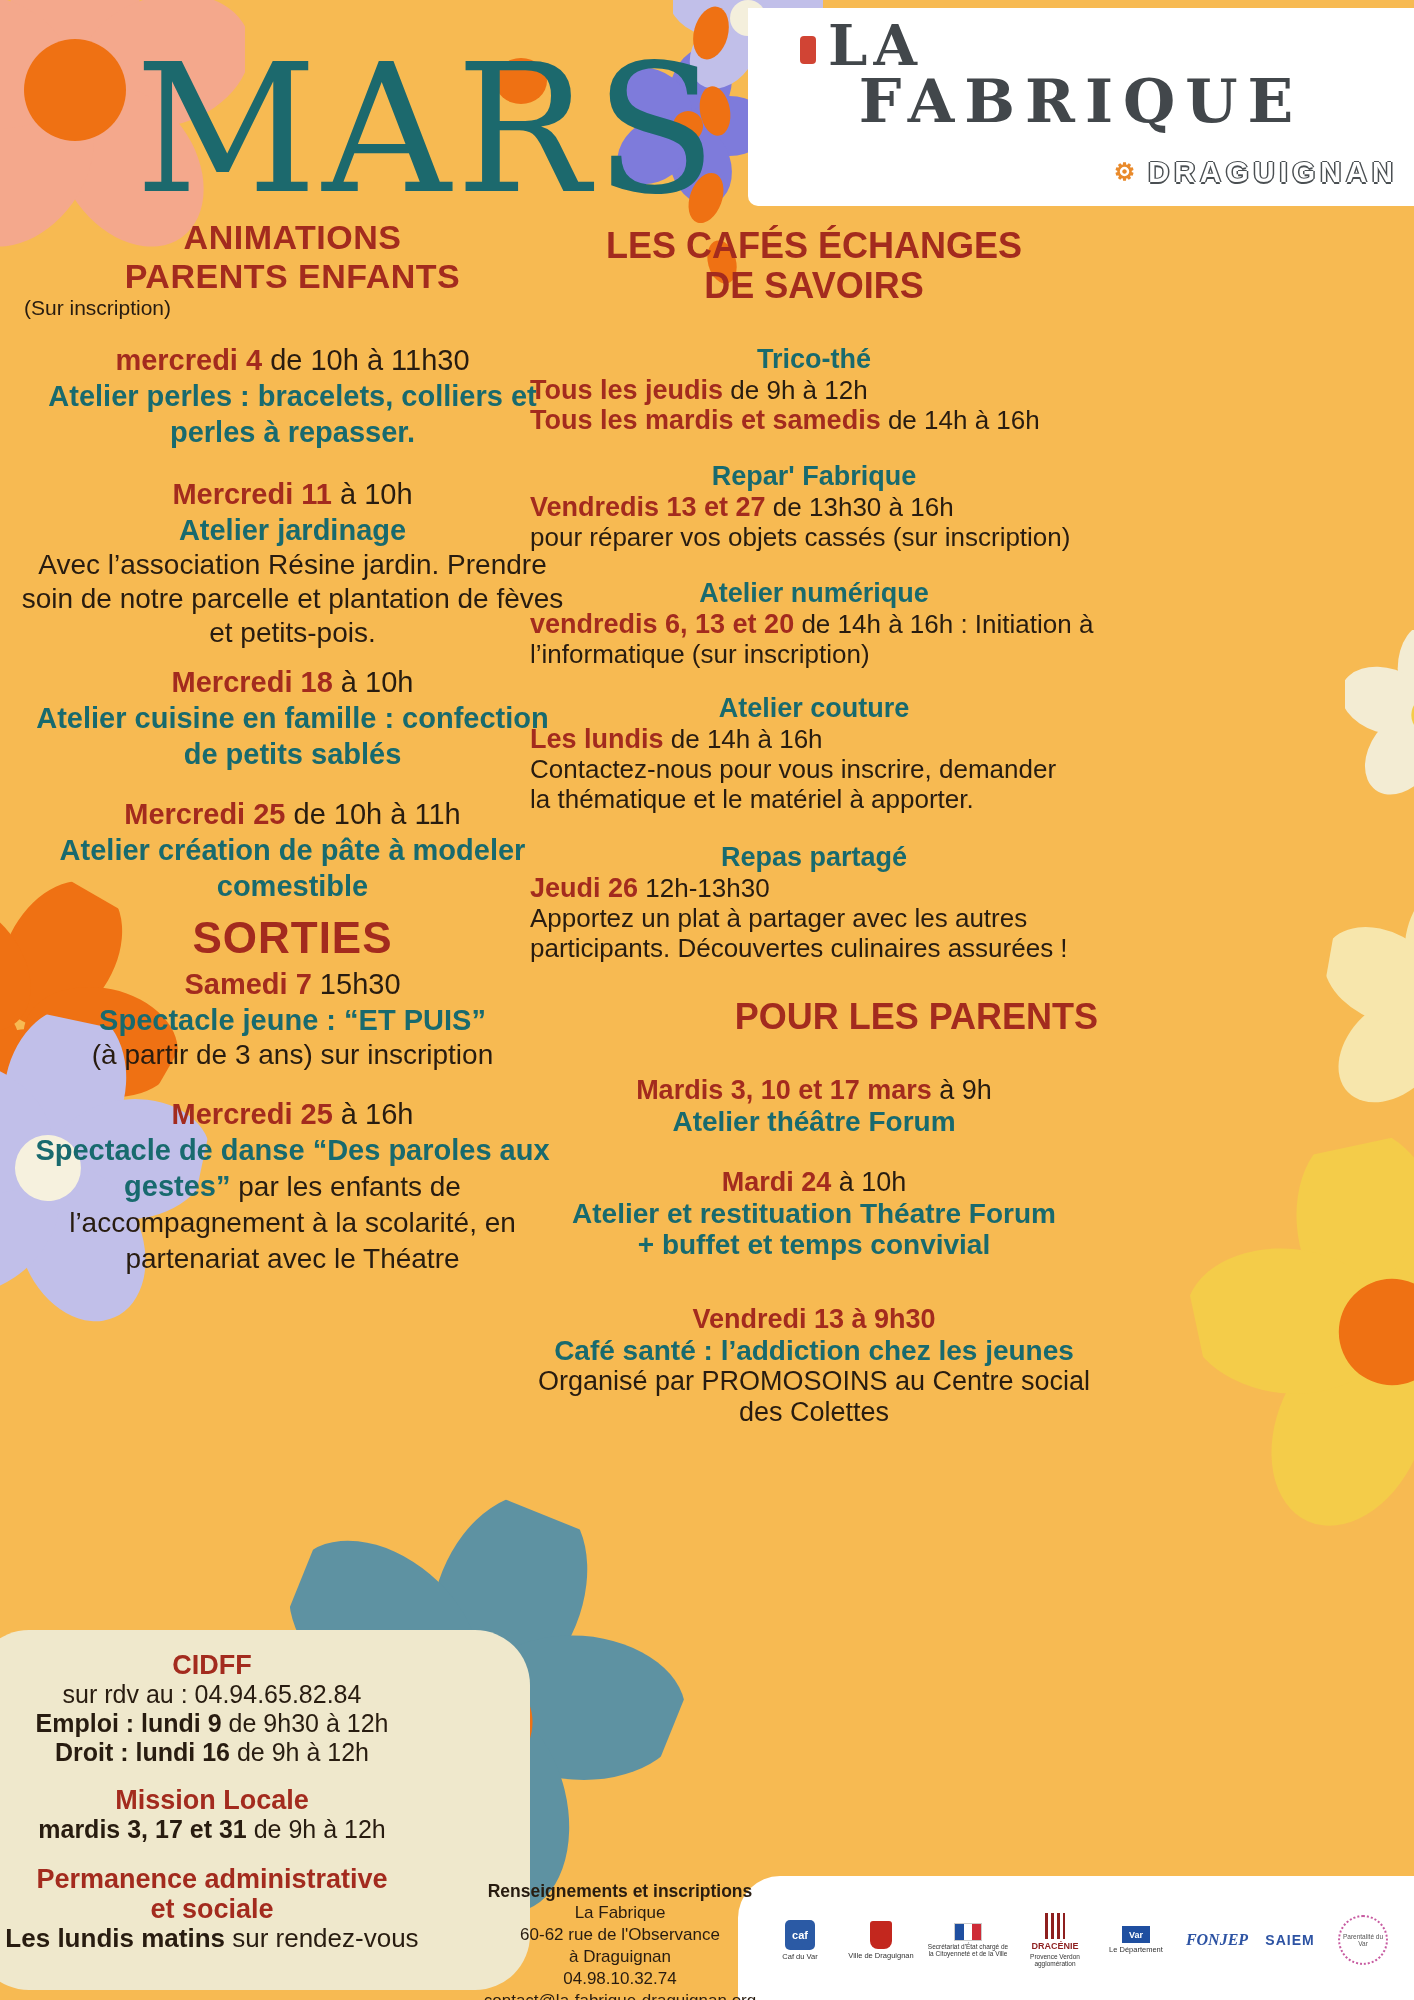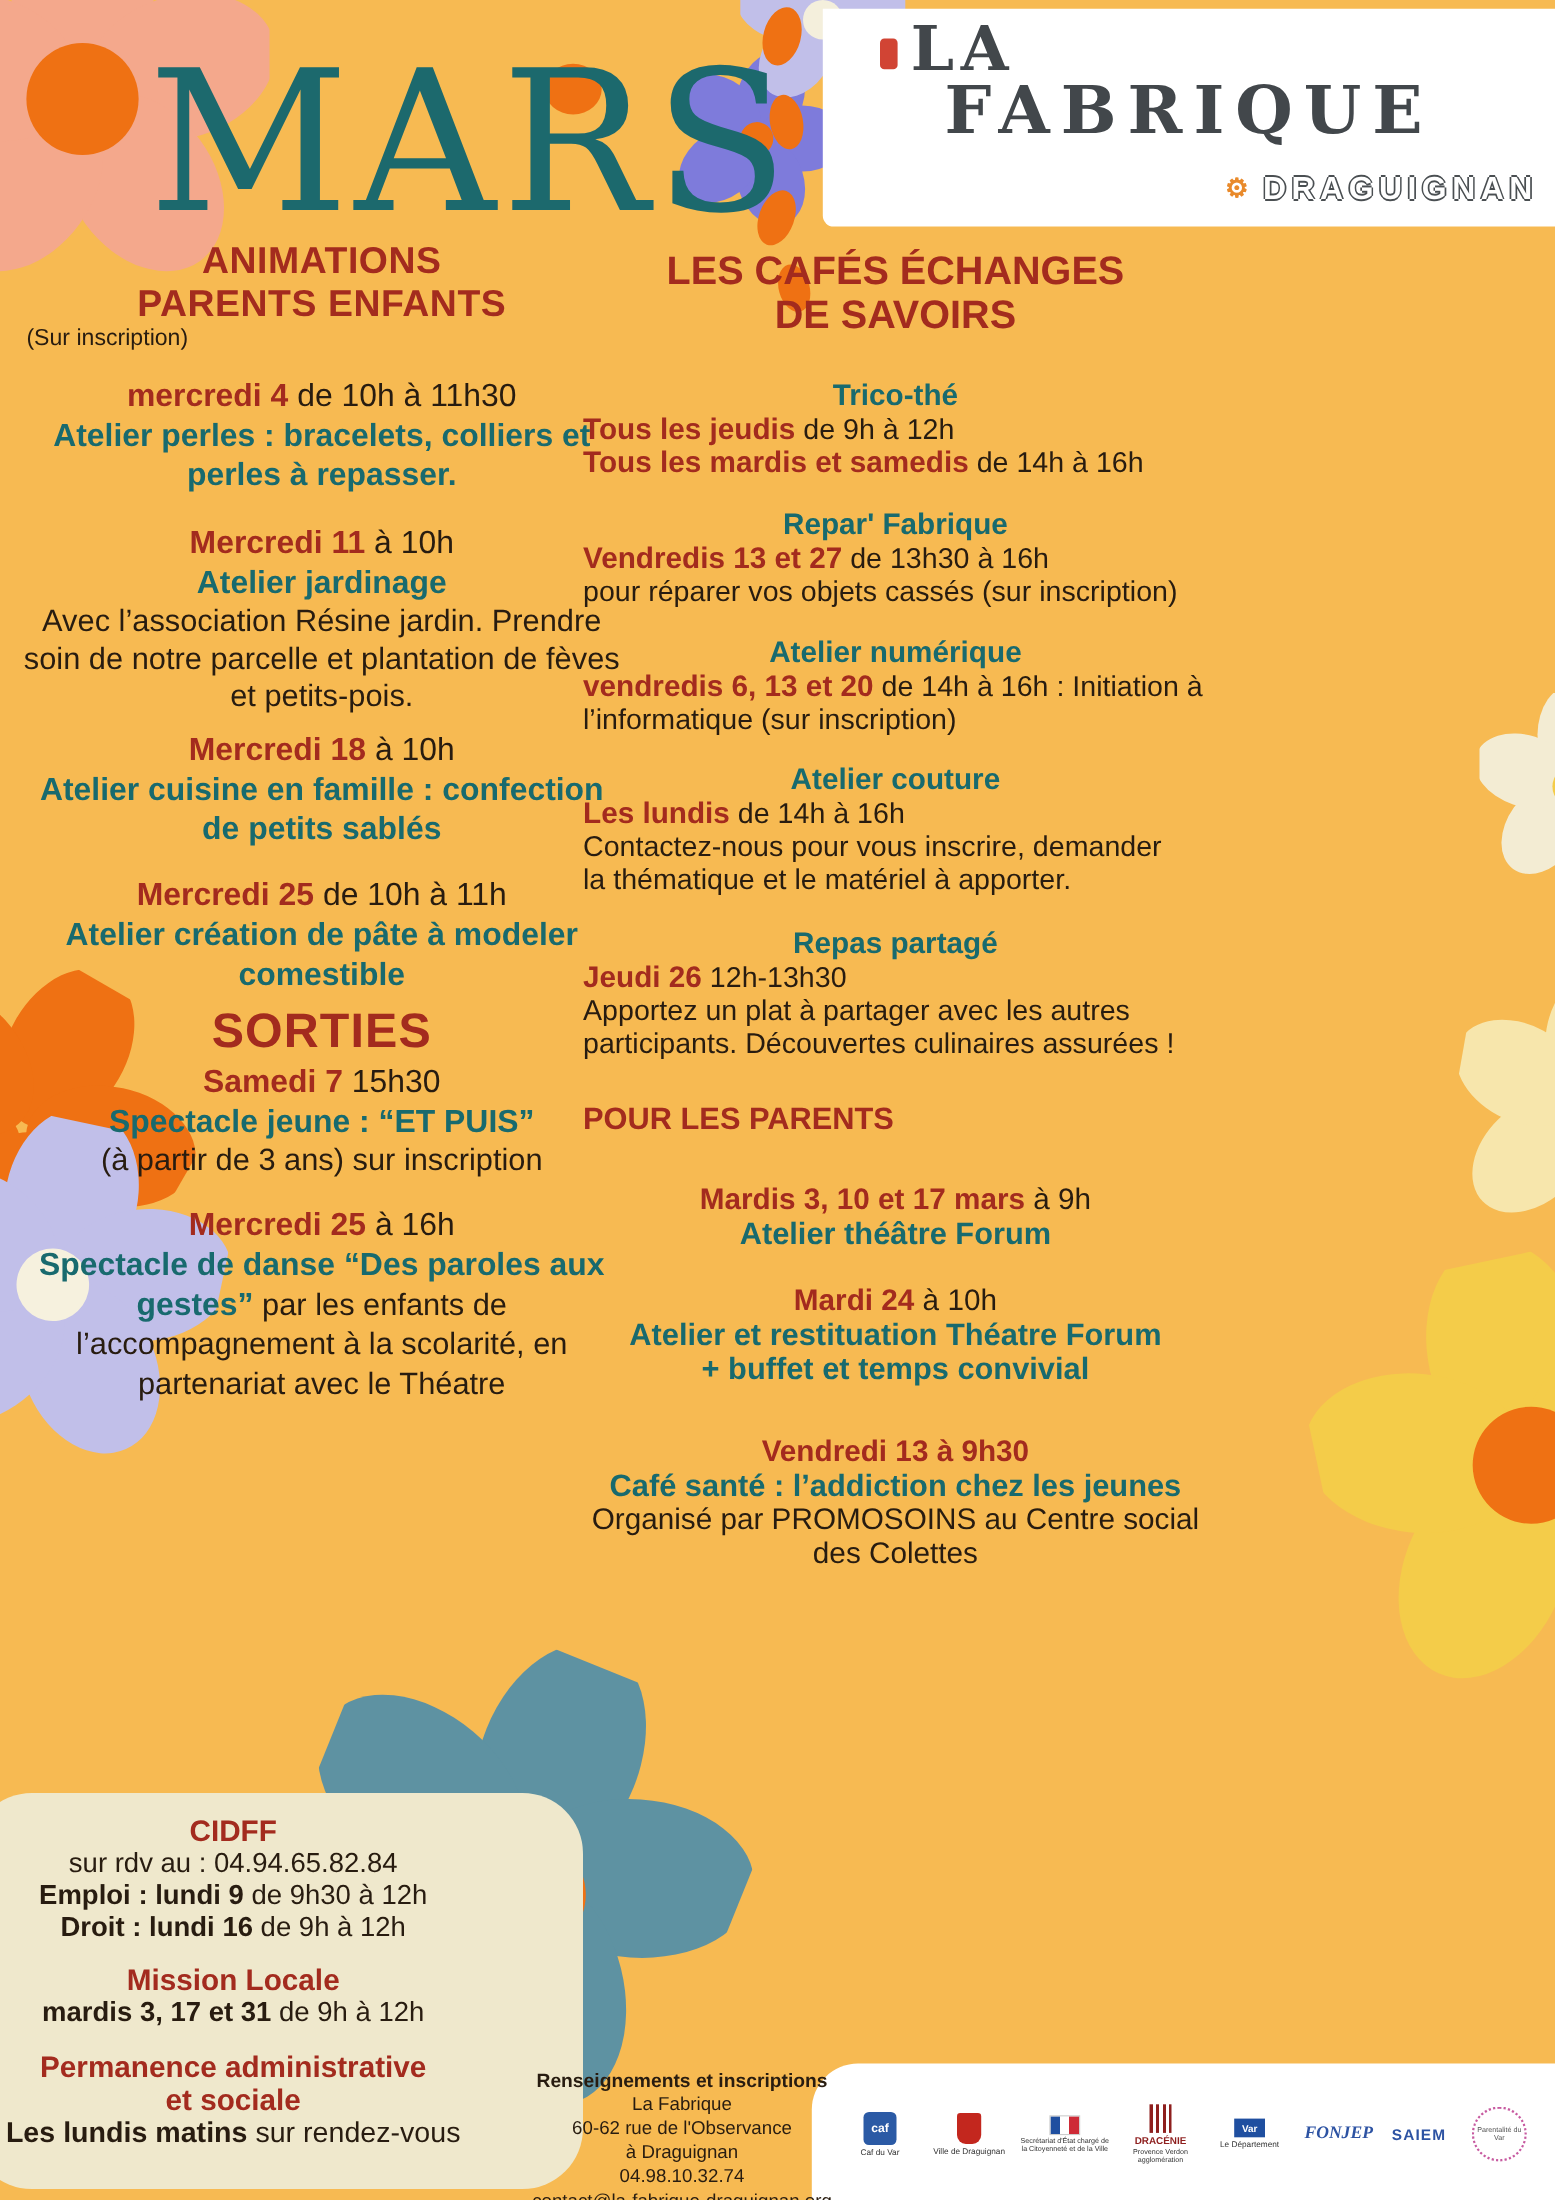--- a/index.html
+++ b/index.html
@@ -45,21 +45,21 @@
   .ib-line{font-size:25px;line-height:29px;}
   .b{font-weight:bold;}
   .ul{text-decoration-thickness:3px;text-underline-offset:4px;}
   
   .rc{position:absolute;left:530px;top:226px;width:568px;z-index:5;}
   .rhdr{font-size:36px;line-height:40px;font-weight:bold;color:var(--red);text-align:center;}
   .sec{margin-top:24px;}
   .stitle{text-align:center;color:var(--teal);font-weight:bold;font-size:27px;line-height:31px;}
   .sline{font-size:26px;line-height:30px;}
   .sb{color:var(--red);font-weight:bold;font-size:27px;}
-  .phdr{font-size:28px;line-height:44px;font-weight:bold;color:var(--red);text-align:left;}
+  .phdr{font-size:36px;line-height:44px;font-weight:bold;color:var(--red);text-align:right;}
   .pev{text-align:center;font-size:27px;line-height:31px;}
   .ptl{color:var(--teal);font-weight:bold;font-size:28px;}
   
   .footer{position:absolute;left:440px;top:1880px;width:360px;text-align:center;
           font-size:17px;line-height:22px;z-index:6;}
   .ftitle{font-weight:bold;font-size:17.5px;}
   
   .strip{position:absolute;left:738px;top:1876px;width:676px;height:124px;background:#FFFFFF;
          border-top-left-radius:42px;z-index:5;display:flex;align-items:center;
          gap:9px;padding:6px 8px 2px 26px;box-sizing:border-box;}

